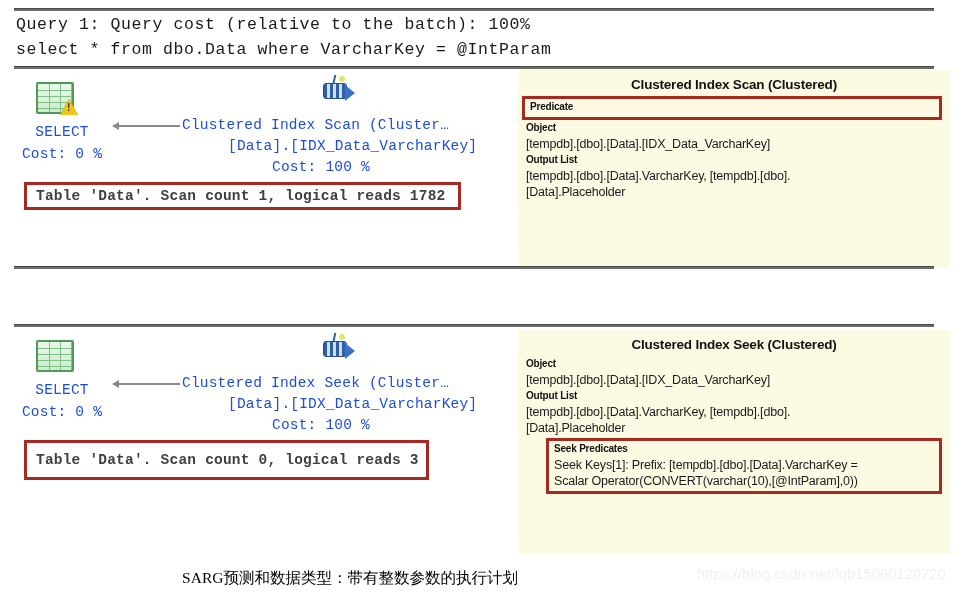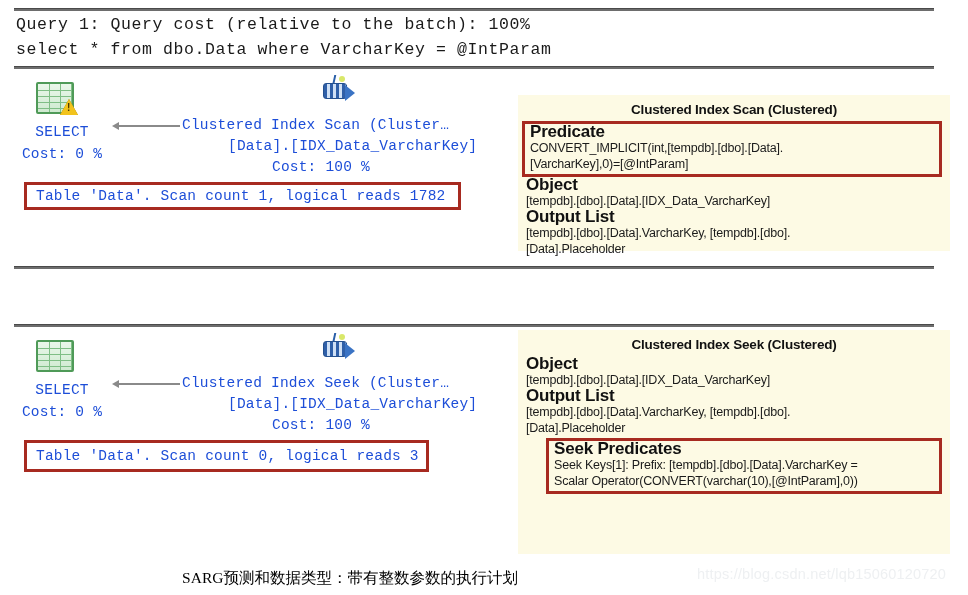--- a/index.html
+++ b/index.html
@@ -183,23 +183,23 @@
     border: 3px solid #a72a20;
     background: #ffffff;
     box-sizing: border-box;
     display: flex;
     align-items: center;
     padding-left: 9px;
   }
   .stats-box .txt {
     font-family: "Liberation Mono", "DejaVu Sans Mono", monospace;
     font-size: 14.5px;
-    font-weight: normal;
+    font-weight: bold;
     letter-spacing: 0.2px;
-    color: #1d4ed8;
+    color: #404040;
     white-space: pre;
   }
 
   
   .tooltip {
     position: absolute;
     background: #fdfae4;
     box-sizing: border-box;
     padding: 4px 0 4px 0;
   }
@@ -208,21 +208,21 @@
     font-size: 13.5px;
     font-weight: bold;
     color: #111;
     letter-spacing: -0.2px;
     margin: 3px 0 4px 0;
   }
   .tt-section {
     padding: 0 6px 0 8px;
   }
   .tt-head {
-    font-size: 17px;
+    font-size: 10px;
     font-weight: bold;
     color: #111;
     letter-spacing: -0.2px;
     line-height: 16px;
   }
   .tt-body {
     font-size: 12.5px;
     color: #1b1b1b;
     letter-spacing: -0.2px;
     line-height: 16px;
@@ -315,28 +315,26 @@
 
     <div class="plan-label" style="left:182px; top:43px;">Clustered Index Scan (Cluster…</div>
     <div class="plan-label" style="left:228px; top:64px;">[Data].[IDX_Data_VarcharKey]</div>
     <div class="plan-label" style="left:272px; top:85px;">Cost: 100 %</div>
 
     <div class="stats-box" style="left:24px; top:110px; width:437px; height:28px;">
       <span class="txt">Table 'Data'. Scan count 1, logical reads 1782</span>
     </div>
   </div>
 
-  <div class="tooltip" style="left:518px; top:70px; width:432px; height:156px;margin-top:25px;">
+  <div class="tooltip" style="left:518px; top:70px; width:432px; height:197px;">
 
     <div class="tt-title">Clustered Index Scan (Clustered)</div>
 
     <div class="tt-highlight">
       <div class="tt-head">Predicate</div>
-      <div class="tt-body">CONVERT_IMPLICIT(int,[tempdb].[dbo].[Data].
-[VarcharKey],0)=[@IntParam]</div>
     </div>
 
     <div class="tt-section">
       <div class="tt-head">Object</div>
       <div class="tt-body">[tempdb].[dbo].[Data].[IDX_Data_VarcharKey]</div>
     </div>
 
     <div class="tt-section">
       <div class="tt-head">Output List</div>
       <div class="tt-body">[tempdb].[dbo].[Data].VarcharKey, [tempdb].[dbo].
@@ -368,21 +366,21 @@
         <div class="star"></div>
         <div class="bars"></div>
         <div class="arrow"></div>
       </div>
     </div>
 
     <div class="plan-label" style="left:182px; top:43px;">Clustered Index Seek (Cluster…</div>
     <div class="plan-label" style="left:228px; top:64px;">[Data].[IDX_Data_VarcharKey]</div>
     <div class="plan-label" style="left:272px; top:85px;">Cost: 100 %</div>
 
-    <div class="stats-box" style="left:24px; top:110px; width:405px; height:32px;">
+    <div class="stats-box" style="left:24px; top:110px; width:405px; height:40px;">
       <span class="txt">Table 'Data'. Scan count 0, logical reads 3</span>
     </div>
   </div>
 
   <div class="tooltip" style="left:518px; top:330px; width:432px; height:224px;">
 
     <div class="tt-title">Clustered Index Seek (Clustered)</div>
 
     <div class="tt-section">
       <div class="tt-head">Object</div>

